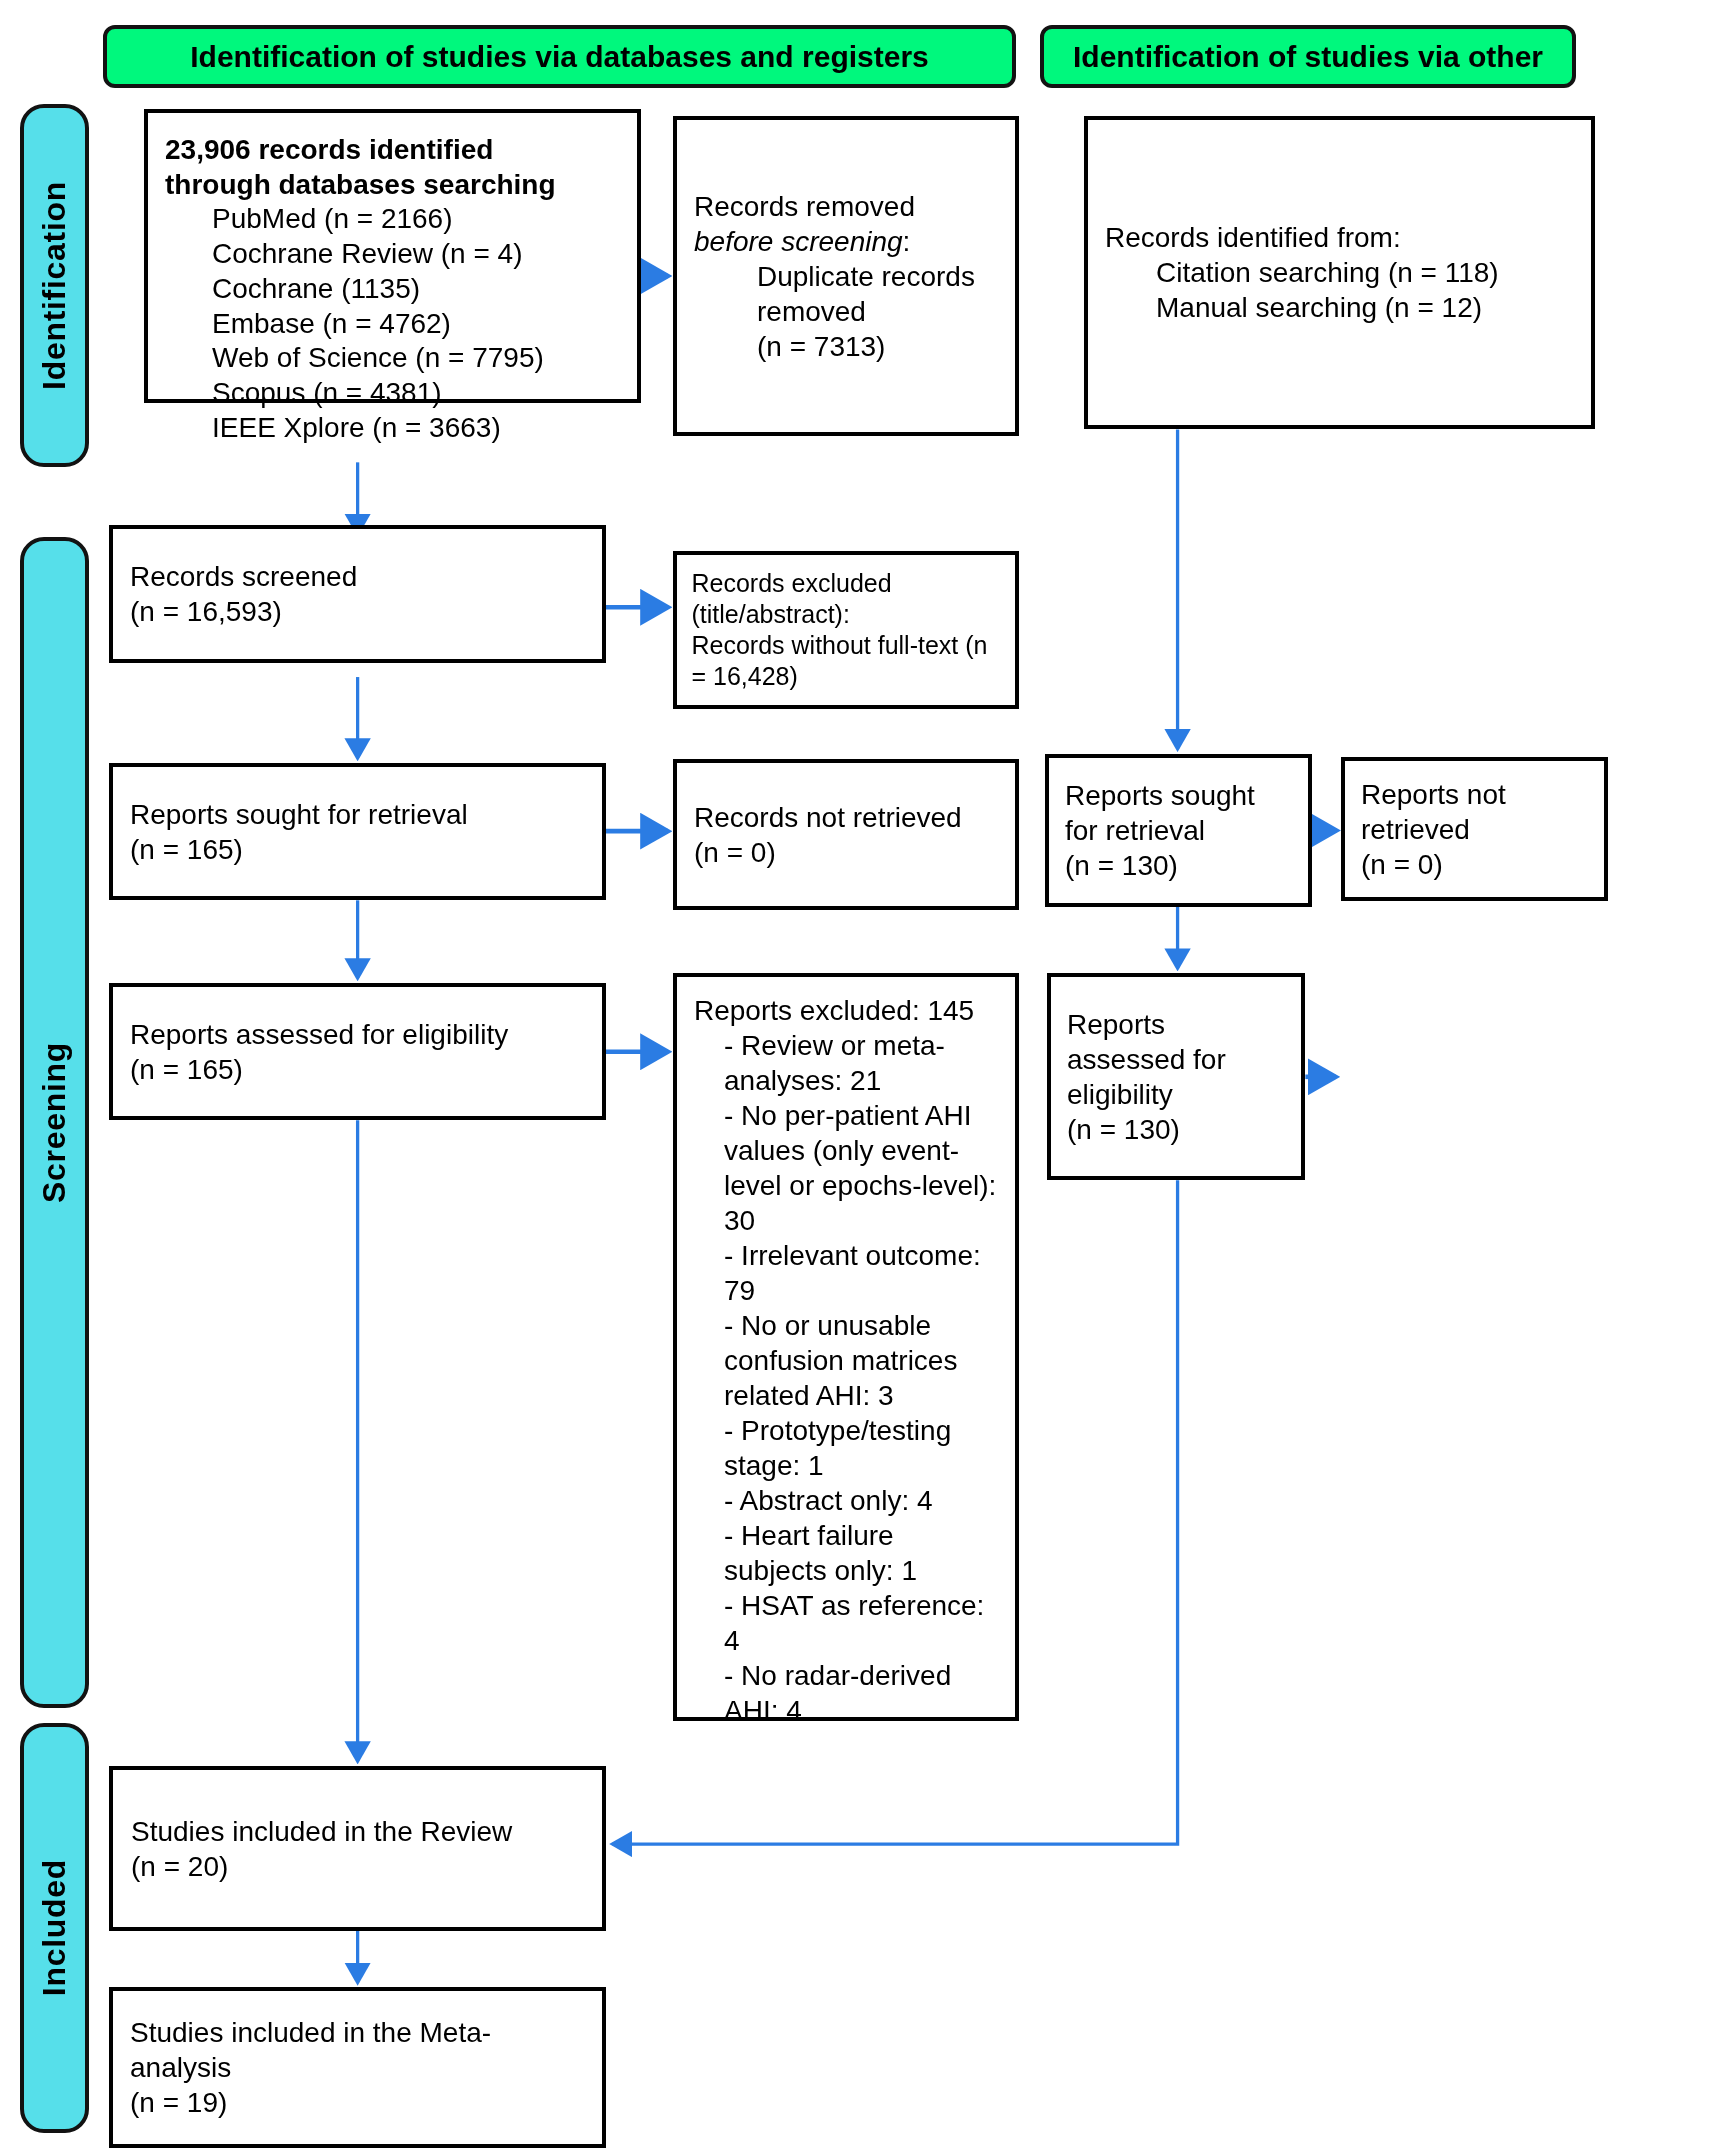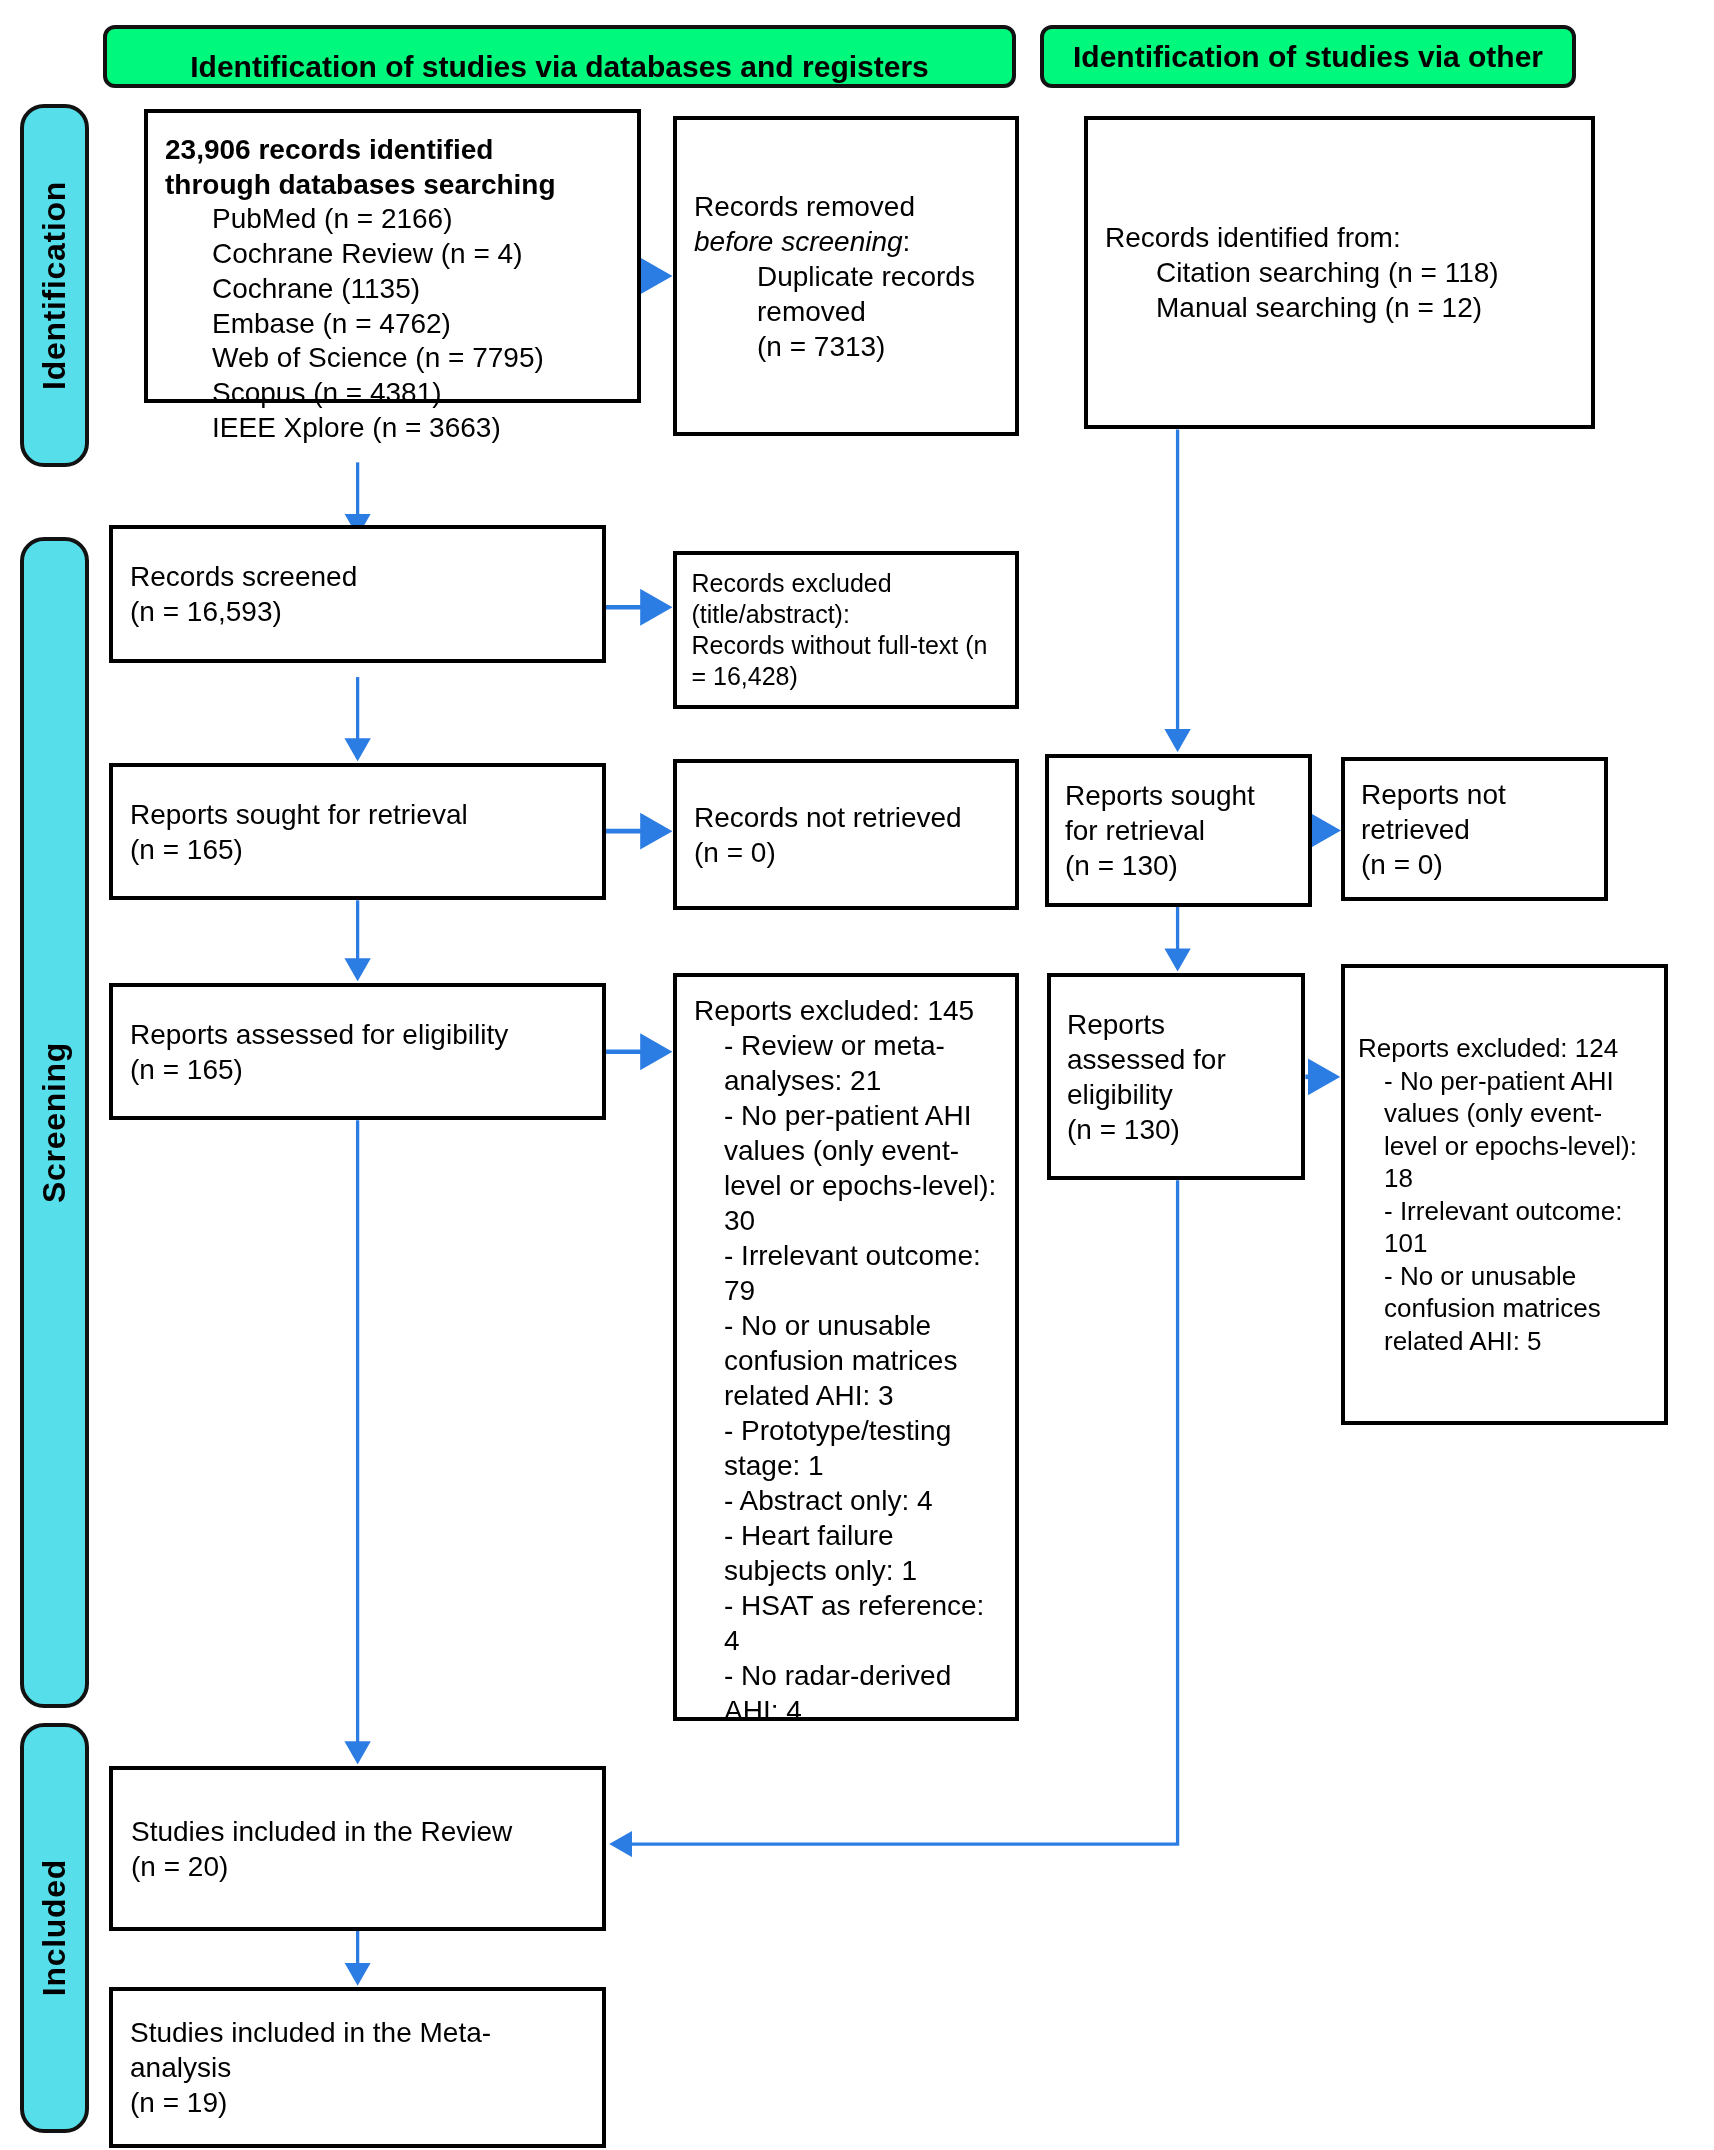--- a/index.html
+++ b/index.html
@@ -21,21 +21,21 @@
   .arrow-v{stroke-width:5;}
   .arrowhead{fill:var(--arrow-blue);}
 
   .hdr{
     position:absolute;z-index:2;
     background:var(--header-green);
     border:4px solid #121212;border-radius:12px;
     display:flex;align-items:center;justify-content:center;
     font-weight:bold;font-size:30px;text-align:center;
   }
-  #hdr-db{left:103px;top:25px;width:913px;height:63px;align-items:flex-end;}
+  #hdr-db{left:103px;top:25px;width:913px;height:63px;}
   #hdr-other{left:1040px;top:25px;width:536px;height:63px;}
 
   .stage{
     position:absolute;z-index:2;
     background:var(--stage-cyan);
     border:4px solid #121212;border-radius:24px;
     display:flex;align-items:center;justify-content:center;
   }
   .stage .vtext{
     writing-mode:vertical-rl;transform:rotate(180deg);
@@ -199,28 +199,20 @@
         <div class="bullet">- HSAT as reference: 4</div>
         <div class="bullet">- No radar-derived AHI: 4</div>
       </div>
   </div>
 
   <div class="box" id="box-assessed-other">
       <div class="line">Reports assessed for eligibility</div>
       <div class="line">(n = 130)</div>
     </div>
 
-  <div class="box" id="box-excl124">
-    <div class="line">Reports excluded: 124</div>
-    <div class="bullets">
-        <div class="bullet">- No per-patient AHI values (only event-level or epochs-level): 18</div>
-        <div class="bullet">- Irrelevant outcome: 101</div>
-        <div class="bullet">- No or unusable confusion matrices related AHI: 5</div>
-      </div>
-  </div>
 
   <div class="box" id="box-review">
       <div class="line">Studies included in the Review</div>
       <div class="line">(n = 20)</div>
     </div>
 
   <div class="box" id="box-meta">
       <div class="line">Studies included in the Meta-analysis</div>
       <div class="line">(n = 19)</div>
     </div>

